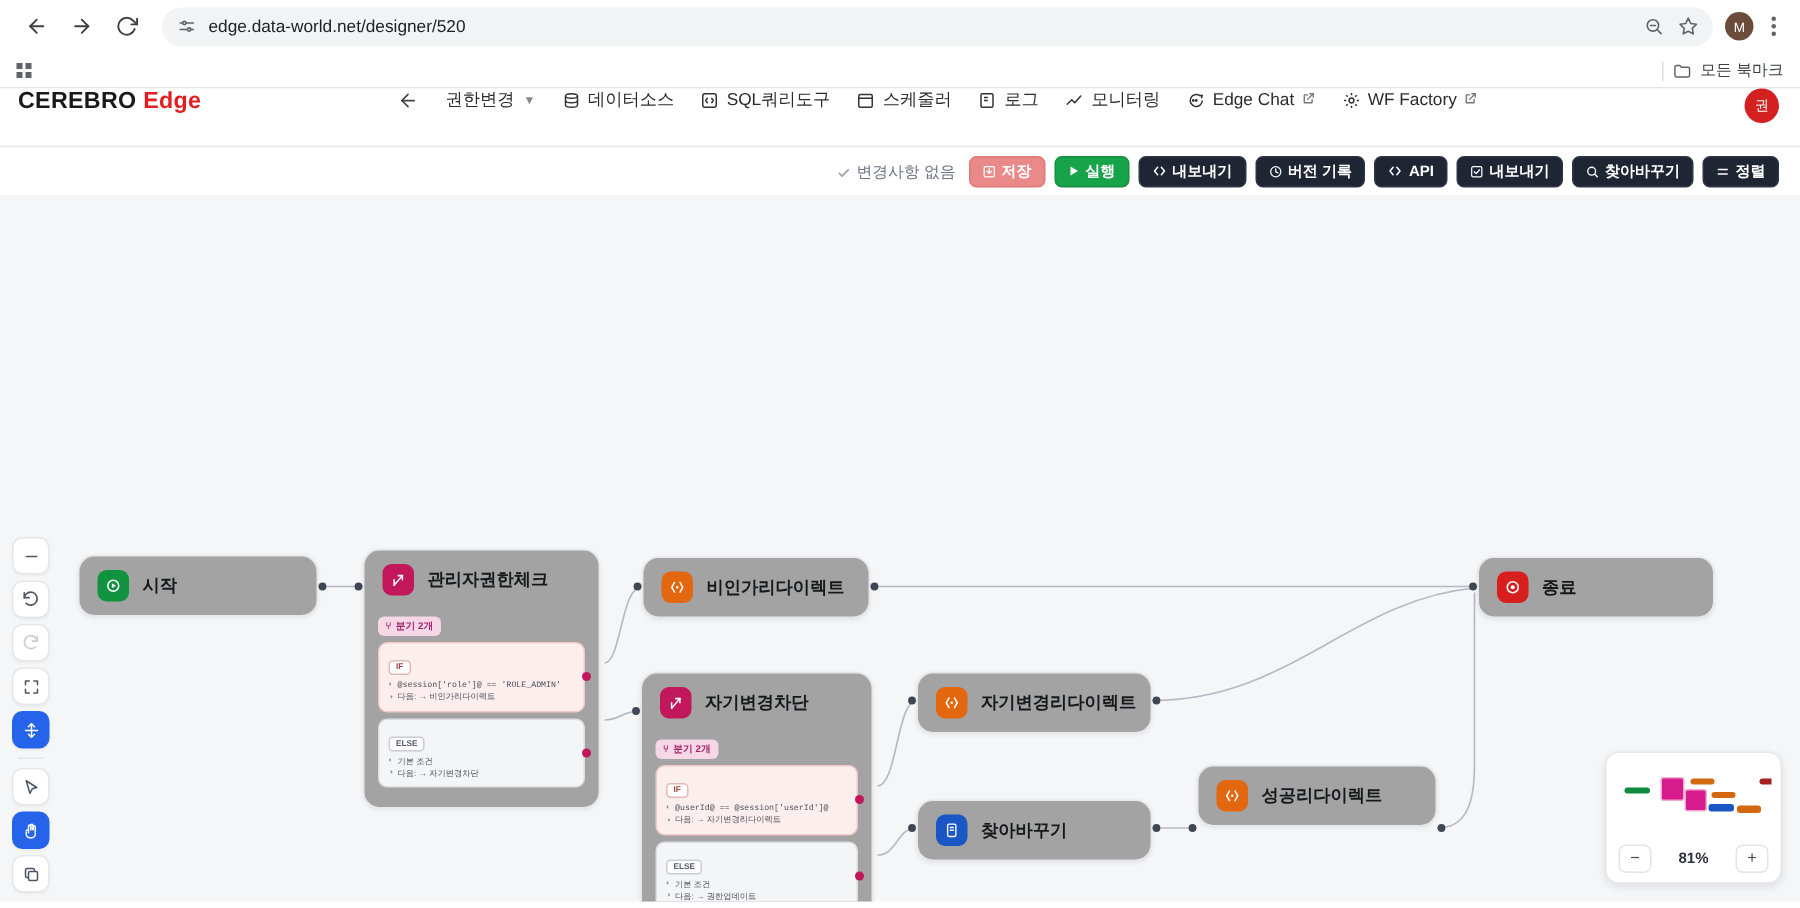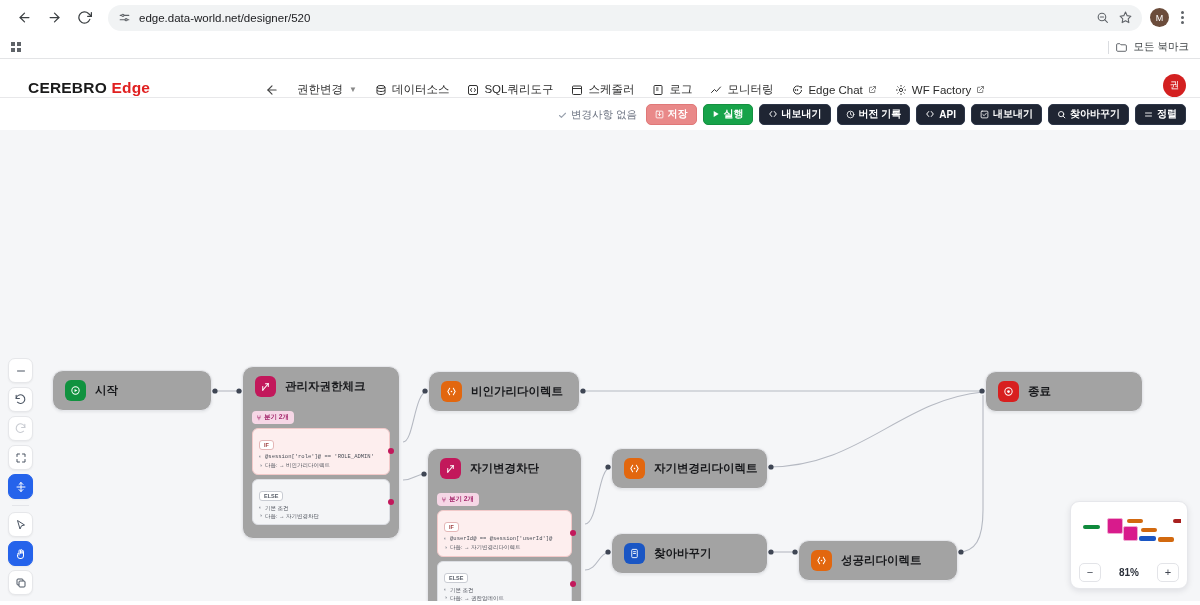--- a/index.html
+++ b/index.html
@@ -47,22 +47,22 @@
   .apps-grid { display: grid; grid-template-columns: repeat(2,4px); gap: 2px; }
   .apps-grid i { width: 4px; height: 4px; background: #5f6368; display: block; }
   .bookmark-right {
     margin-left: auto; display: flex; align-items: flex-end; gap: 6px;
     font-size: 10.5px; color: #3c4043;
   }
   .bm-divider { width: 1px; height: 13px; background: #dadce0; }
 
   
   .app-header {
-    height: 39px; display: flex; align-items: flex-end;
-    padding: 0 28px; background: #ffffff; border-bottom: 1px solid #e8e8ea;
+    height: 39px; display: flex; align-items: flex-start;
+    padding: 0 12px; background: #ffffff; border-bottom: 1px solid #e8e8ea;
     position: relative;
   }
   .brand { font-size: 15.5px; font-weight: 700; letter-spacing: .2px; color: #1a1a1a; }
   .brand .accent { color: #e02020; }
   .app-nav {
     display: flex; align-items: center; gap: 18px;
     position: absolute; left: 265px;
   }
   .nav-back { color: #444; display: flex; align-items: center; }
   .nav-item {
@@ -682,21 +682,21 @@
         <svg width="11" height="11" viewBox="0 0 24 24" fill="none" stroke="#fff" stroke-width="2" stroke-linejoin="round">
             <rect x="6" y="3" width="12" height="18" rx="2"></rect>
             <line x1="9" y1="8" x2="15" y2="8"></line>
             <line x1="9" y1="12" x2="15" y2="12"></line>
           </svg>
       </div>
       <div class="node-title">찾아바꾸기</div>
     </div>
   </div>
 
-  <div class="node" style="left:798px;top:410px;width:160px;">
+  <div class="node" style="left:798px;top:380px;width:160px;">
     <div class="node-head">
       <div class="node-icon" style="background:#e2670f">
         <svg width="11" height="11" viewBox="0 0 24 24" fill="none" stroke="#fff" stroke-width="2.2" stroke-linecap="round">
             <path d="M8 5L4 12l4 7"></path>
             <path d="M16 5l4 7-4 7"></path>
             <circle cx="12" cy="12" r="1.8" fill="#fff" stroke="none"></circle>
           </svg>
       </div>
       <div class="node-title">성공리다이렉트</div>
     </div>

